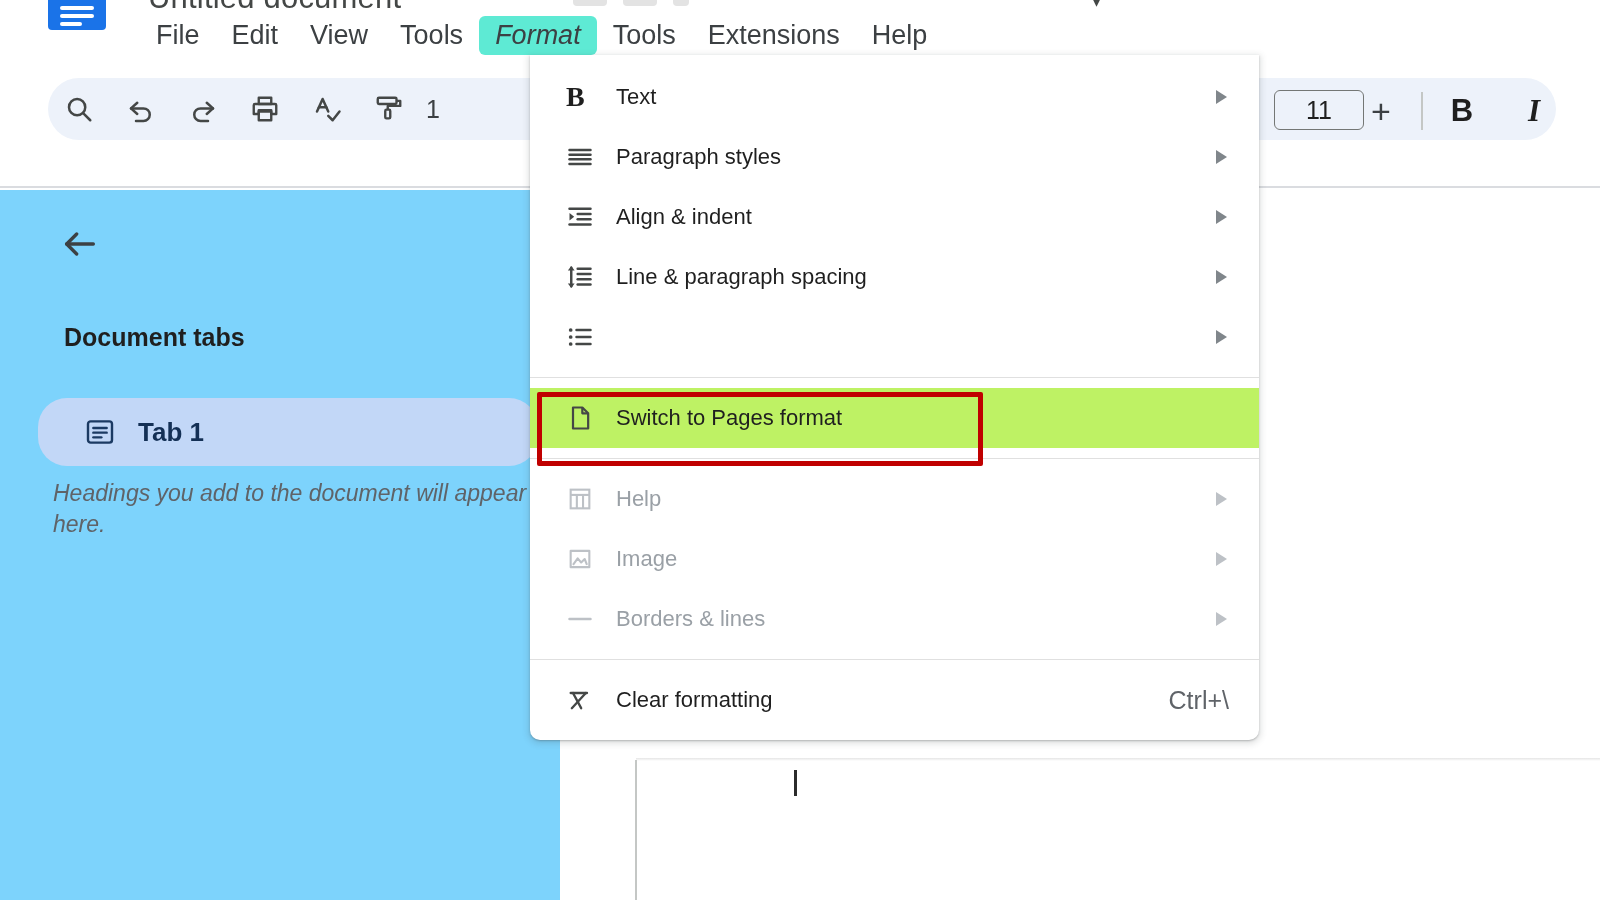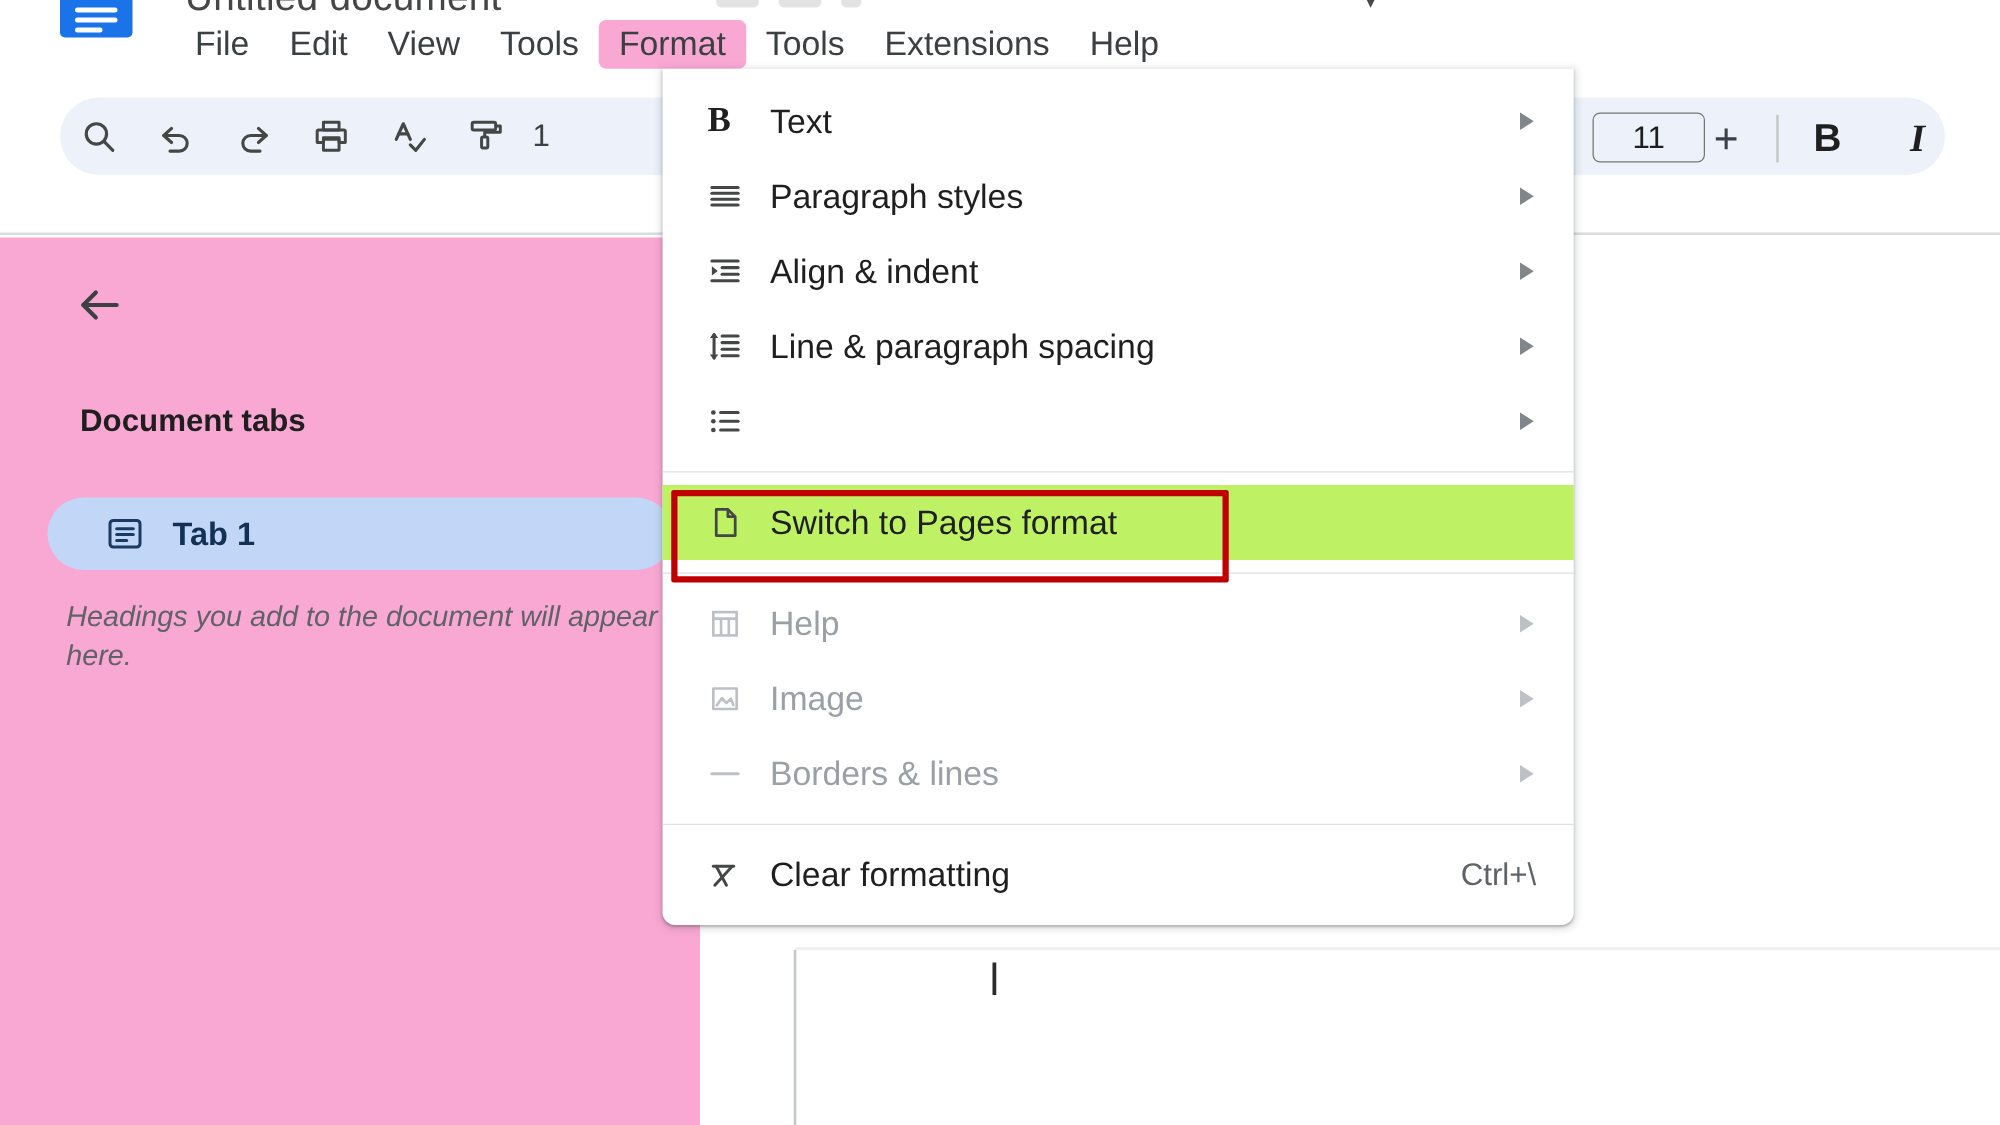--- a/index.html
+++ b/index.html
@@ -74,21 +74,21 @@
     gap: 0px;
   }
   .menu-item {
     font-size: 27px;
     color: #3c4043;
     padding: 4px 16px;
     border-radius: 6px;
     white-space: nowrap;
     cursor: default;
   }
-  .menu-item.active { background: #f9a8d4; }
+  .menu-item.active { background: #5eead4; font-style: italic; }
 
   
   .toolbar {
     position: absolute;
     left: 48px; top: 78px;
     height: 62px;
     width: 1508px;
     background: #edf2fa;
     border-radius: 31px;
     display: flex;
@@ -141,40 +141,40 @@
 
   
   .hr-main {
     position: absolute;
     left: 0; top: 186px;
     width: 1600px; height: 1.5px;
     background: #dadce0;
   }
 
   
-  .sidebar { position: absolute; left: 0; top: 190px; width: 560px; height: 710px; background: #f9a8d4; }
+  .sidebar { position: absolute; left: 0; top: 190px; width: 560px; height: 710px; background: #7dd3fc; }
   .back-arrow {
     position: absolute;
     left: 58px; top: 32px;
     width: 44px; height: 44px;
     display: flex; align-items: center; justify-content: center;
     color: #3c4043;
   }
   .tabs-heading {
     position: absolute;
     left: 64px; top: 133px;
     font-size: 25px;
     font-weight: 700;
     color: #1f1f1f;
     white-space: nowrap;
   }
   .tab-pill {
     position: absolute;
     left: 38px; top: 208px;
-    width: 500px; height: 58px;
+    width: 500px; height: 68px;
     background: #c2d7f7;
     border-radius: 29px;
     display: flex; align-items: center;
     padding-left: 46px;
   }
   .tab-pill .tab-icon { color: #1b3a63; display:flex; align-items:center; }
   .tab-pill .tab-label {
     margin-left: 22px;
     font-size: 26px;
     font-weight: 700;
@@ -231,21 +231,21 @@
     padding: 0 28px 0 36px;
     cursor: default;
   }
   .mi .ico {
     width: 44px;
     flex: 0 0 44px;
     display: flex; align-items: center; justify-content: flex-start;
     color: #444746;
   }
   .mi .label {
-    font-size: 27px;
+    font-size: 22px;
     color: #1f1f1f;
     white-space: nowrap;
     margin-left: 6px;
   }
   .mi .arrow {
     position: absolute;
     right: 32px;
     width: 0; height: 0;
     border-left: 11px solid #80868b;
     border-top: 7px solid transparent;

